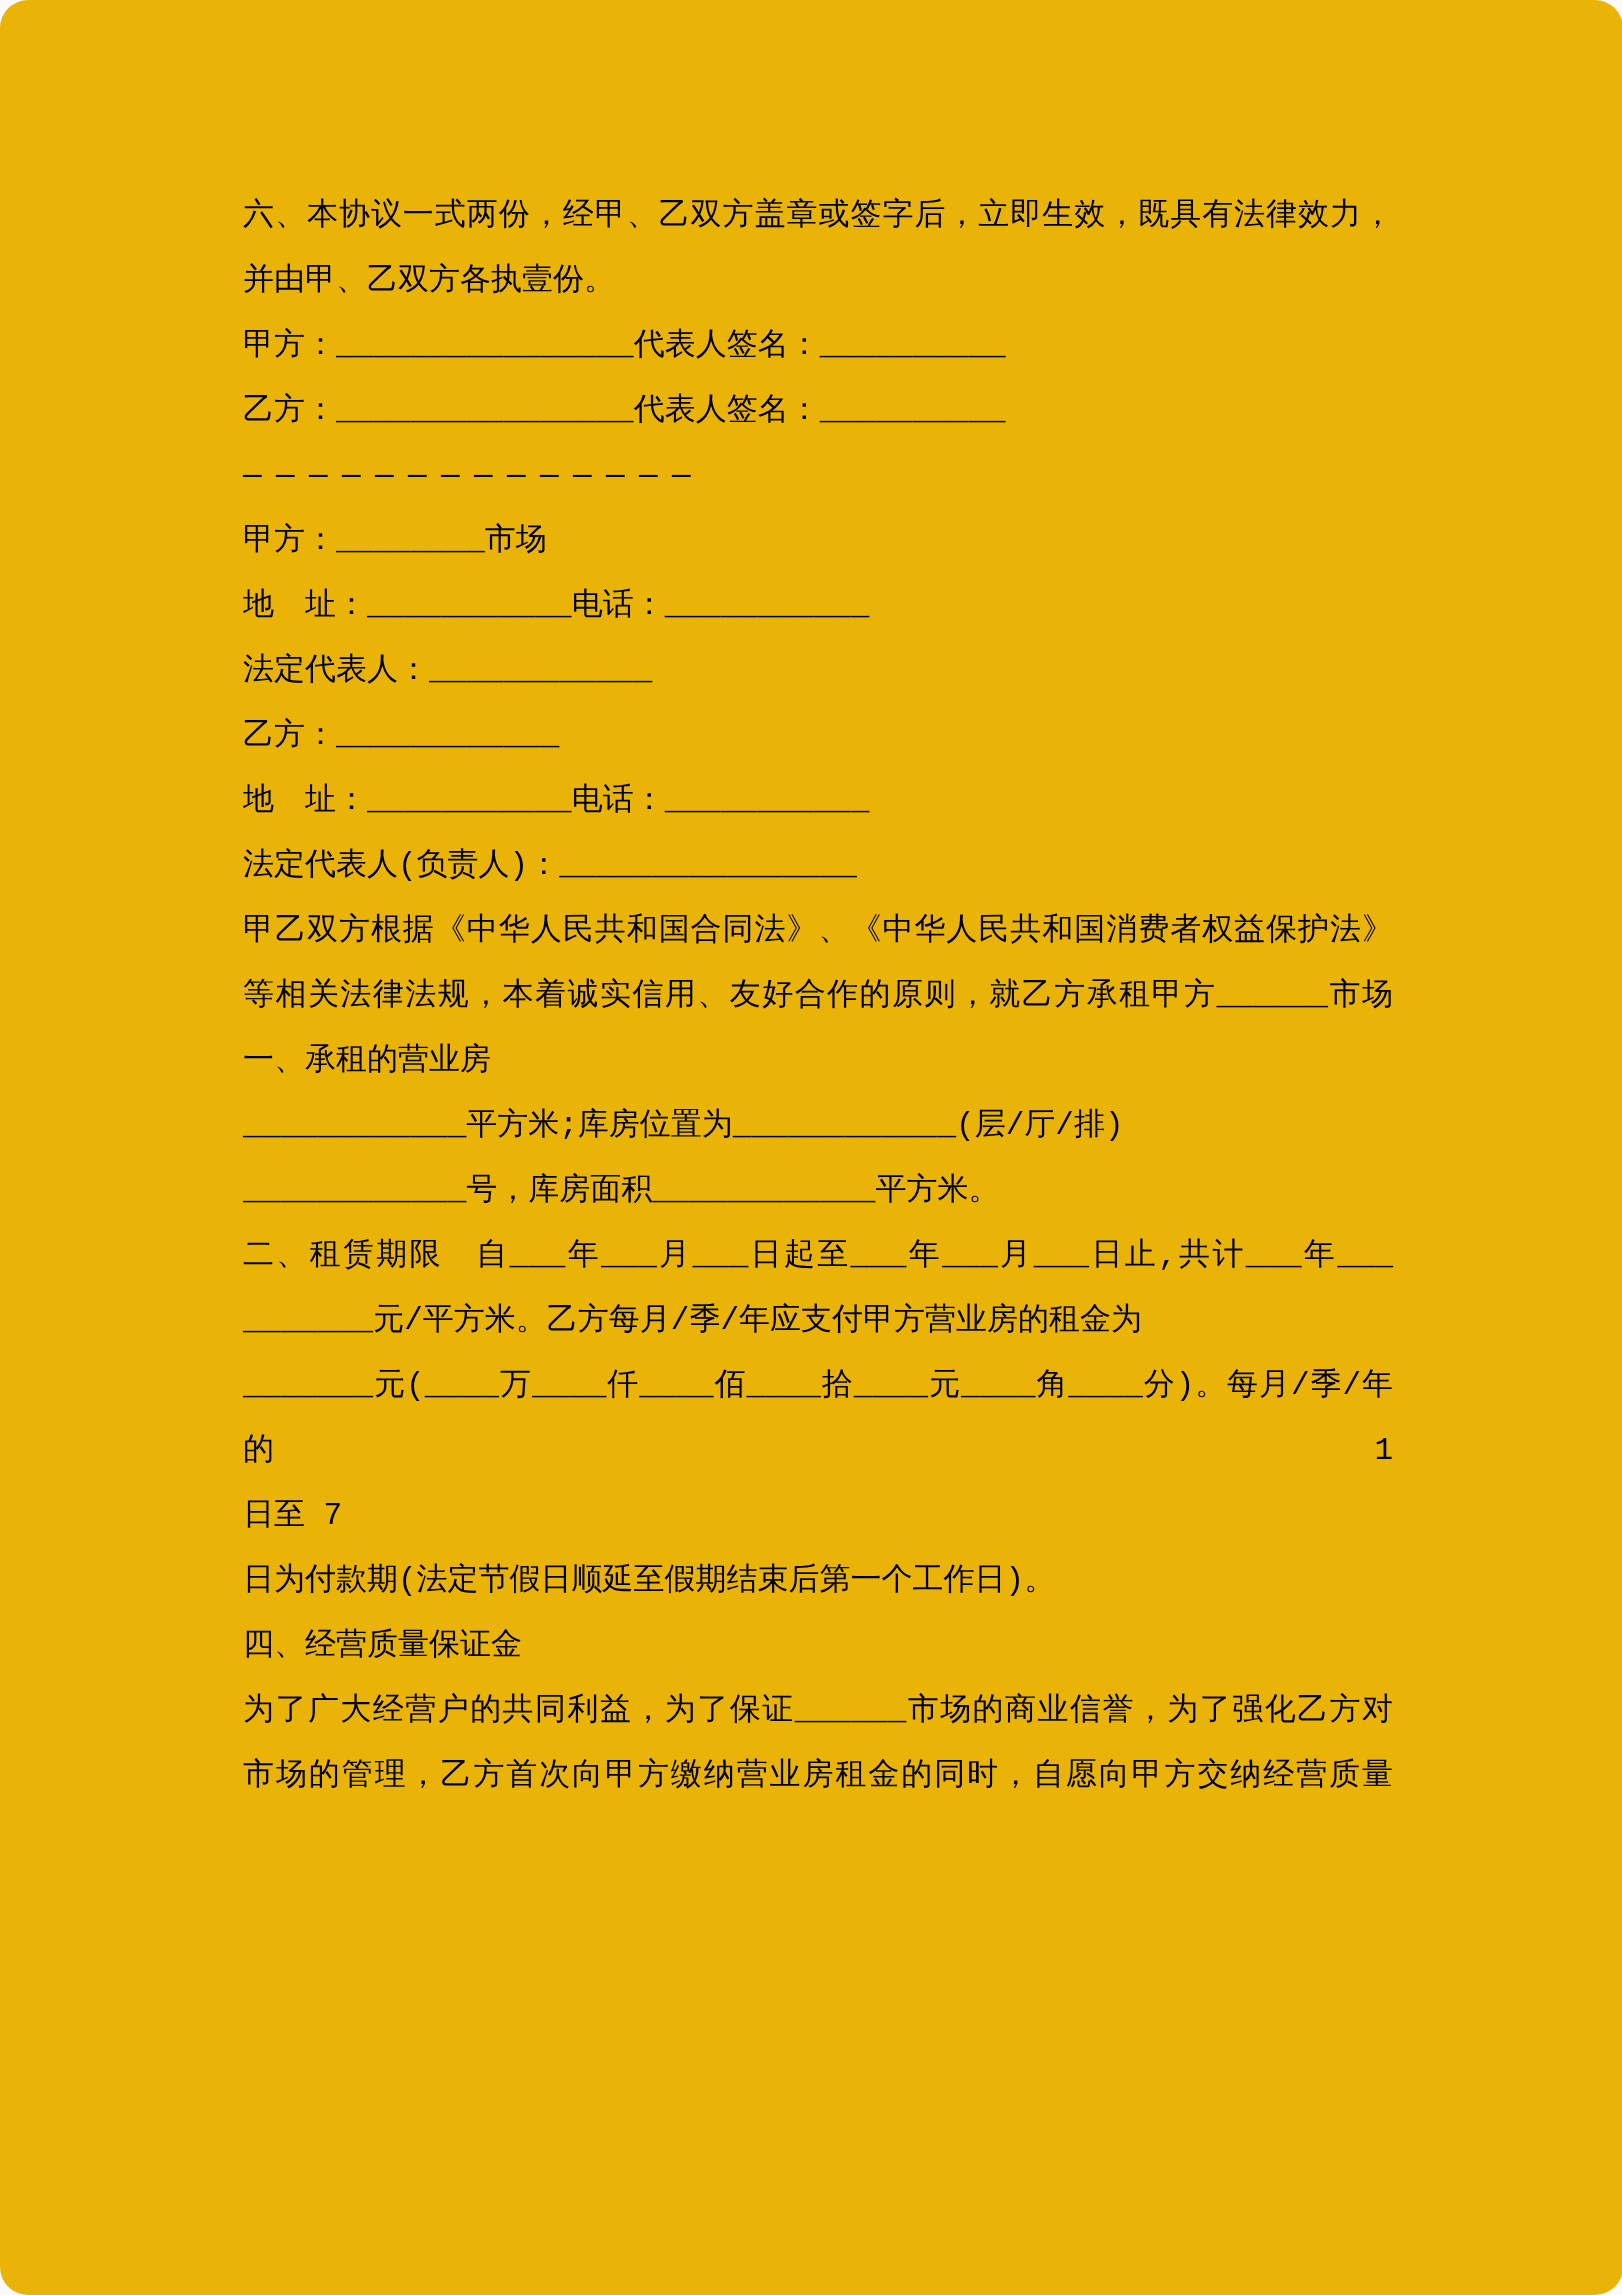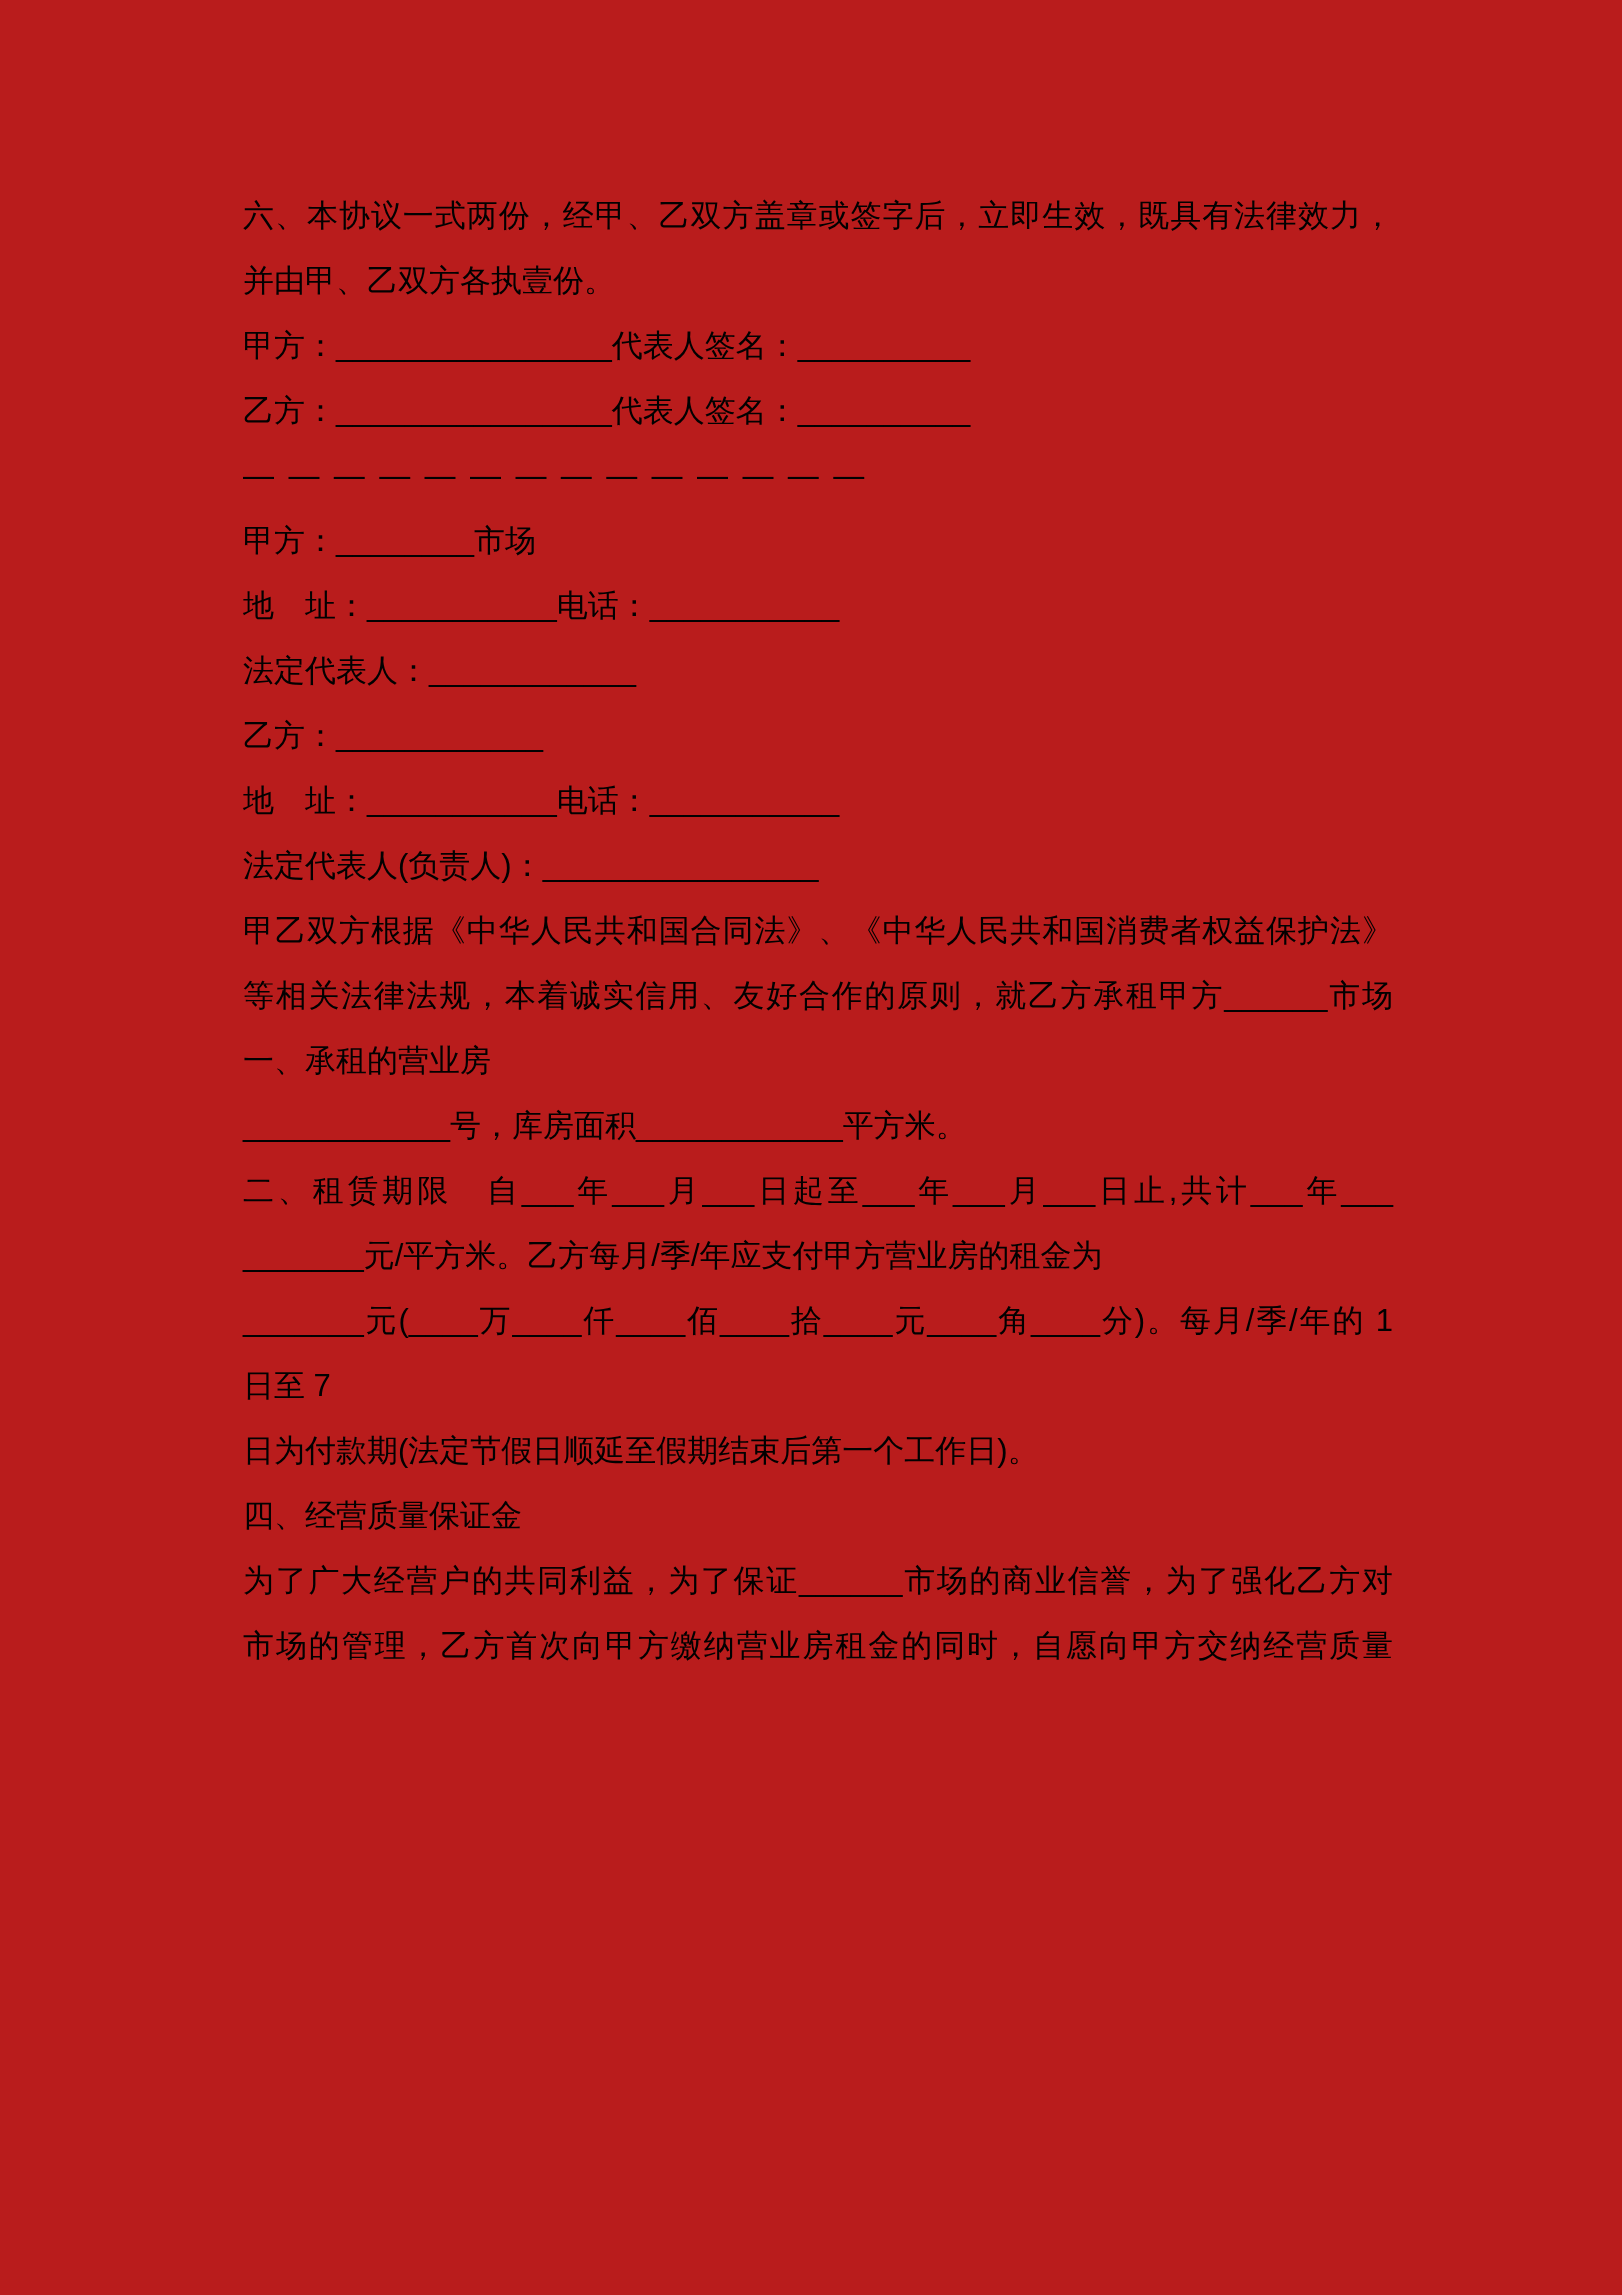--- a/index.html
+++ b/index.html
@@ -5,27 +5,28 @@
   html, body {
     margin: 0;
     padding: 0;
     background: #fafafa;
   }
   .page {
     position: relative;
     width: 1623px;
     height: 2295px;
     box-sizing: border-box;
-    background: #b91c1c;
+    background: #eab308;
     color: #010101;
-    font-family: Liberation Sans, sans-serif;
+    font-family: Liberation Mono, monospace;
     font-size: 31px;
     line-height: 65px;
     padding: 183px 229px 0 243px;
     overflow: hidden;
+    border-radius: 28px;
   }
   .doc-body {
     width: 1150px;
   }
   .line {
     white-space: pre;
     letter-spacing: 0;
   }
   .line.l {
     text-align: left;
@@ -52,20 +53,21 @@
       <div class="line l dashes">——————————————</div>
       <div class="line l">甲方：________市场</div>
       <div class="line l">地　址：___________电话：___________</div>
       <div class="line l">法定代表人：____________</div>
       <div class="line l">乙方：____________</div>
       <div class="line l">地　址：___________电话：___________</div>
       <div class="line l">法定代表人(负责人)：________________</div>
       <div class="line j">甲乙双方根据《中华人民共和国合同法》、《中华人民共和国消费者权益保护法》</div>
       <div class="line j">等相关法律法规，本着诚实信用、友好合作的原则，就乙方承租甲方______市场</div>
       <div class="line l">一、承租的营业房</div>
+      <div class="line l">____________平方米;库房位置为____________(层/厅/排)</div>
       <div class="line l">____________号，库房面积____________平方米。</div>
       <div class="line j">二、租赁期限　自___年___月___日起至___年___月___日止,共计___年___</div>
       <div class="line l">_______元/平方米。乙方每月/季/年应支付甲方营业房的租金为</div>
       <div class="line j">_______元(____万____仟____佰____拾____元____角____分)。每月/季/年的 1</div>
       <div class="line l">日至 7</div>
       <div class="line l">日为付款期(法定节假日顺延至假期结束后第一个工作日)。</div>
       <div class="line l">四、经营质量保证金</div>
       <div class="line j">为了广大经营户的共同利益，为了保证______市场的商业信誉，为了强化乙方对</div>
       <div class="line j">市场的管理，乙方首次向甲方缴纳营业房租金的同时，自愿向甲方交纳经营质量</div>
     </div>

